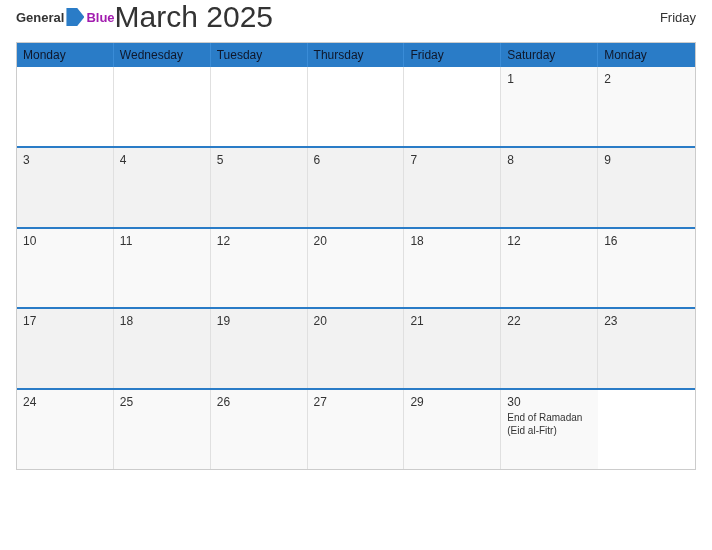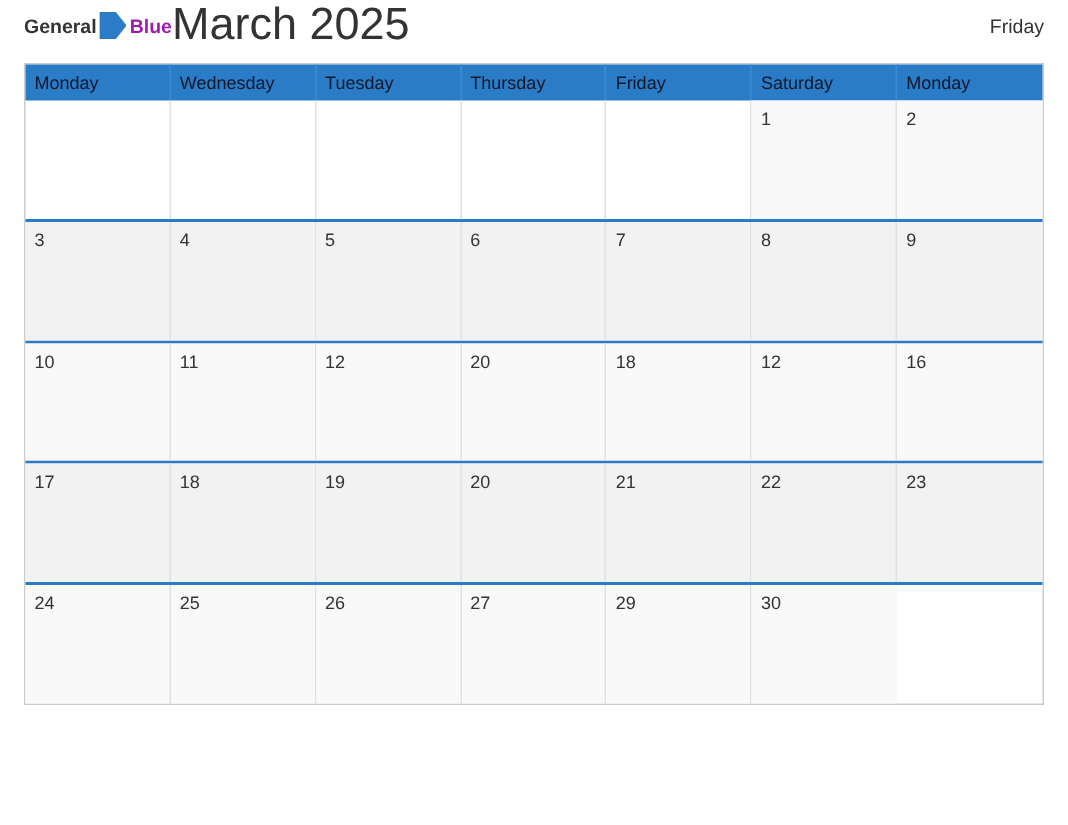--- a/index.html
+++ b/index.html
@@ -234,17 +234,18 @@
             <span class="day-num">26</span>
           </div>
           <div class="cal-cell">
             <span class="day-num">27</span>
           </div>
           <div class="cal-cell">
             <span class="day-num">29</span>
           </div>
           <div class="cal-cell">
             <span class="day-num">30</span>
+            <div class="event-text">End of Ramadan (Eid al-Fitr)</div>
           </div>
         </div>
       </div>
   </div>
 </div>
 
 </body></html>

